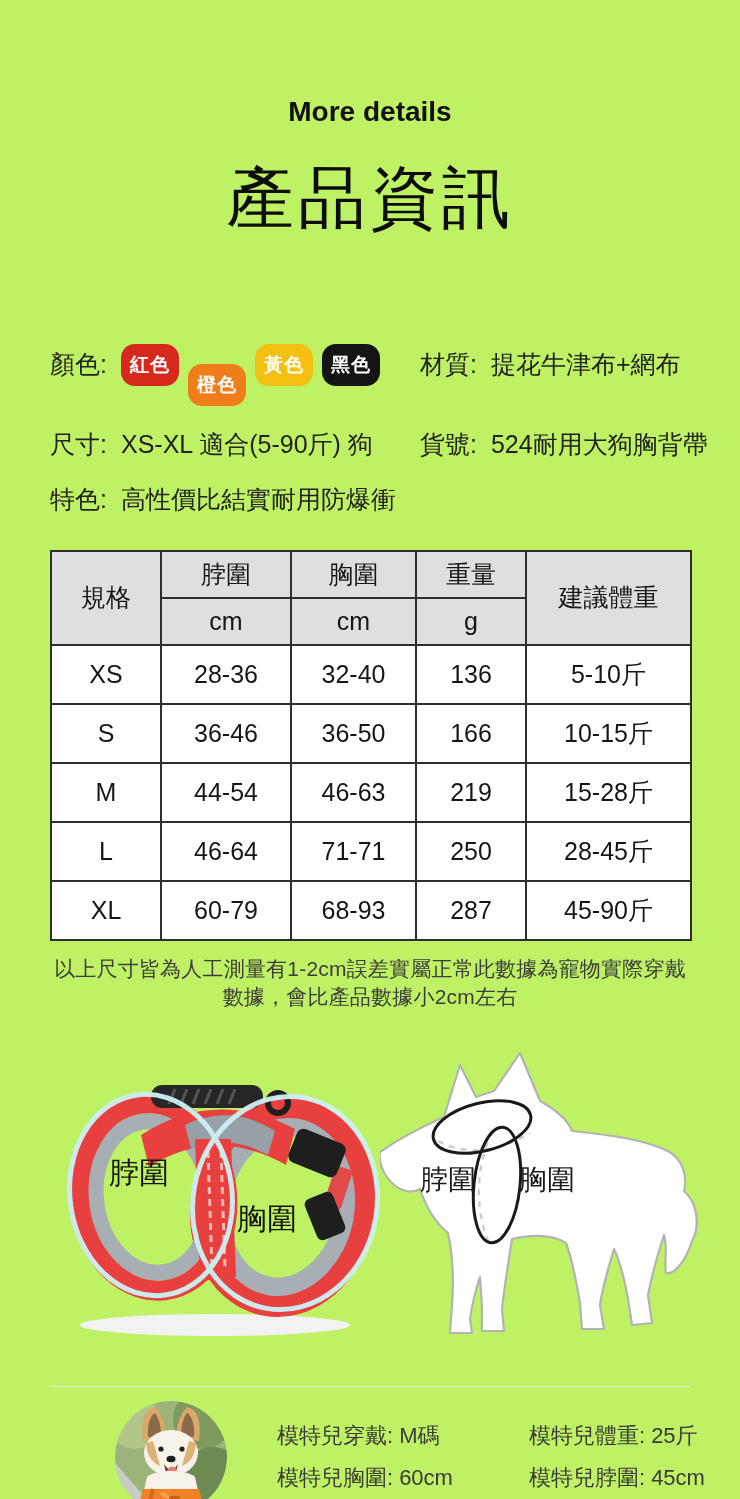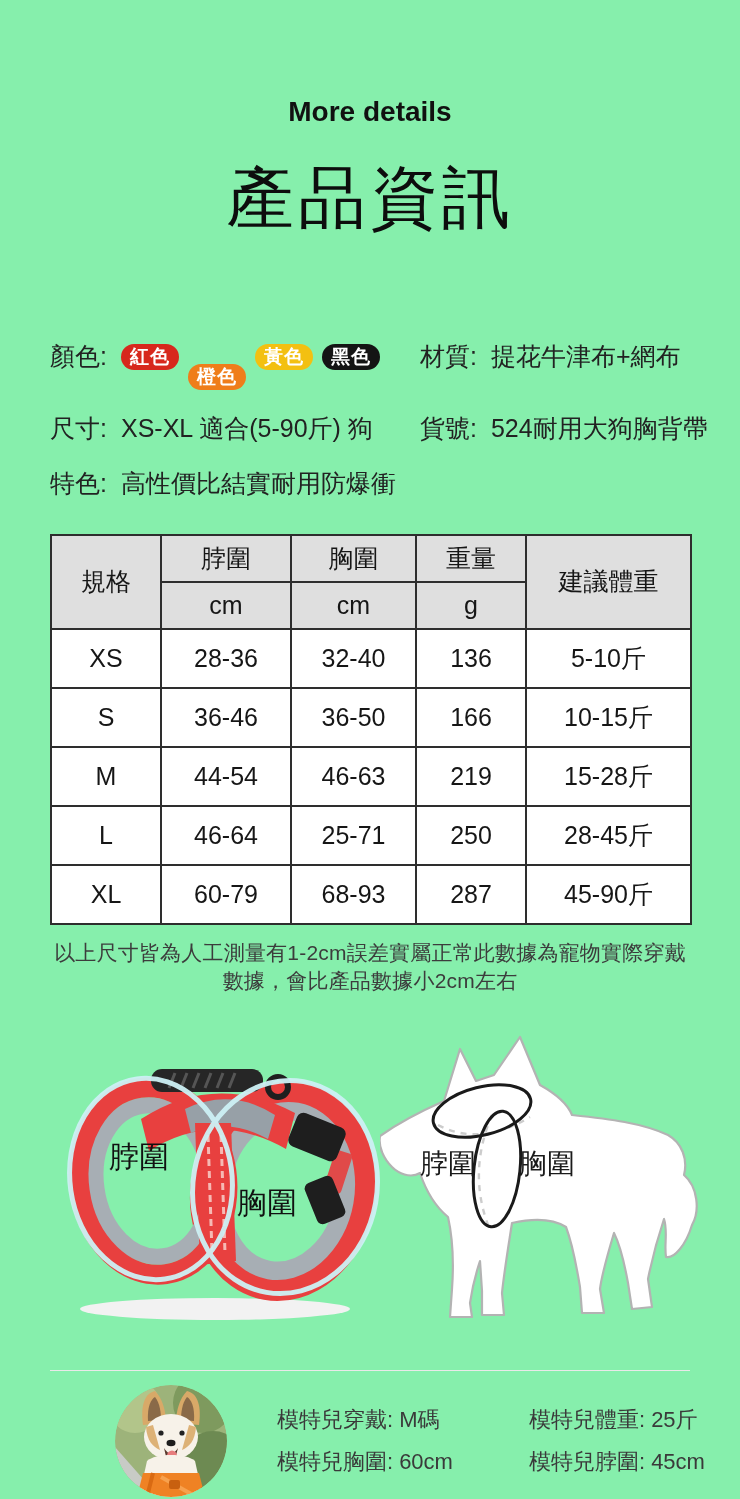--- a/index.html
+++ b/index.html
@@ -1,32 +1,32 @@
 <!DOCTYPE html>
 <html><head>
 <meta charset="utf-8">
 <style>
   html,body{margin:0;padding:0;background:#fff;}
   .page{
-    position:relative;width:740px;height:1499px;overflow:hidden;background:#86efac;
+    position:relative;width:740px;height:1499px;overflow:hidden;background:#bef264;
     font-family:"Liberation Sans","DejaVu Sans",sans-serif;color:#1a1a1a;
   }
   svg text{font-family:"Liberation Sans","DejaVu Sans",sans-serif;}
 
   .subtitle{padding-top:96px;text-align:center;font-size:28px;font-weight:800;color:#111;}
   .title{margin:24px 0 0;text-align:center;font-size:68px;line-height:1.35;
          font-weight:400;letter-spacing:4px;color:#0d0d0d;}
 
   .attrs{margin:80px 50px 0;font-size:25px;color:#222;
          display:grid;grid-template-columns:370px 1fr;row-gap:22px;}
   .attr{display:flex;align-items:center;white-space:nowrap;}
   .attr .lbl{margin-right:14px;}
   .pills{display:flex;align-items:center;gap:9px;}
   .pill{display:inline-flex;align-items:center;justify-content:center;
-        height:26px;padding:0 9px;border-radius:14px;color:#fff;
+        height:26px;padding:8px 9px;border-radius:14px;color:#fff;
         font-size:19px;font-weight:700;letter-spacing:1px;}
 
   table.size{margin:34px 50px 0;border-collapse:collapse;table-layout:fixed;
              width:640px;font-size:25px;color:#161616;}
   table.size th,table.size td{border:2px solid #2e2e2e;text-align:center;
              vertical-align:middle;font-weight:400;padding:0;}
   table.size thead th{background:#dfdfdf;height:45px;}
   table.size tbody td{height:57px;background:#fff;}
 
   .note{margin:14px 50px 0;text-align:center;font-size:21px;color:#3c3c3c;letter-spacing:0.2px;}
@@ -118,21 +118,21 @@
       <tr>
         <td>M</td>
         <td>44-54</td>
         <td>46-63</td>
         <td>219</td>
         <td>15-28斤</td>
       </tr>
       <tr>
         <td>L</td>
         <td>46-64</td>
-        <td>25-71</td>
+        <td>71-71</td>
         <td>250</td>
         <td>28-45斤</td>
       </tr>
       <tr>
         <td>XL</td>
         <td>60-79</td>
         <td>68-93</td>
         <td>287</td>
         <td>45-90斤</td>
       </tr>

